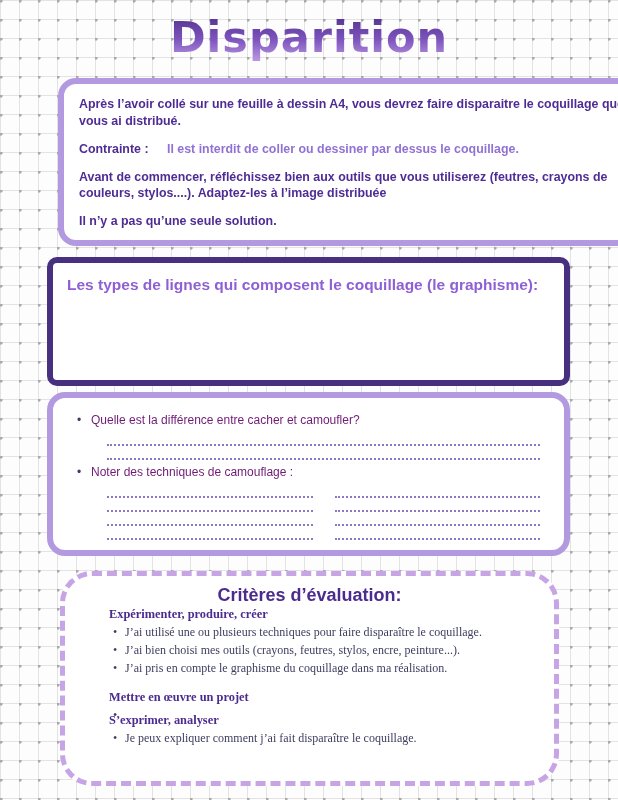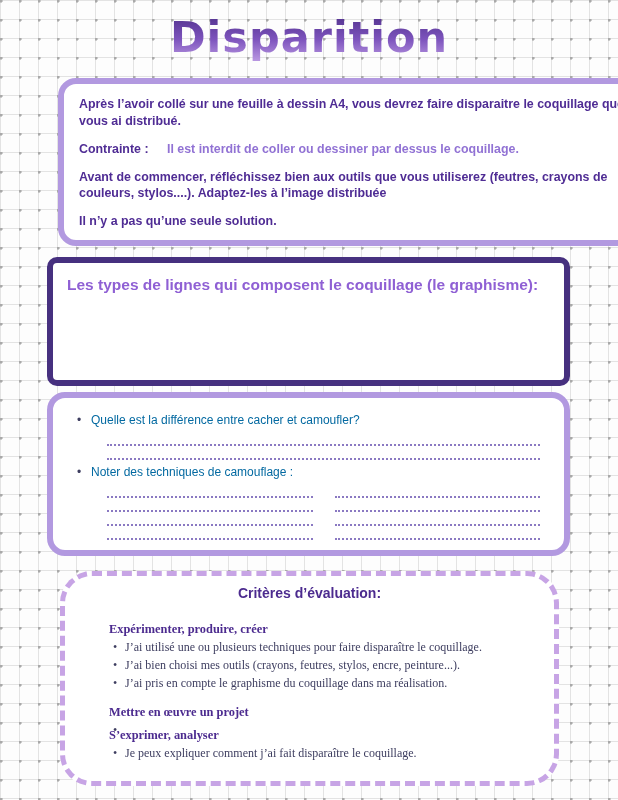--- a/index.html
+++ b/index.html
@@ -38,31 +38,31 @@
   .intro{left:58px;top:78px;width:602px;height:168px;padding:12px 14px 10px 15px;}
   .intro p{margin:0 0 11px;color:#4f2c94;font-weight:700;font-size:12.4px;line-height:1.36;}
   .intro p.tight{margin:0;}
   .intro .lite{color:#9172d4;padding-left:15px;}
 
   
   .linesbox{left:47px;top:257px;width:523px;height:129px;padding:12px 14px;}
   .linesbox h2{margin:0;color:#8f60d4;font-weight:700;font-size:15.5px;line-height:1.3;}
 
   
-  .questions{left:47px;top:392px;width:523px;height:164px;padding:12px 12px 8px 18px;color:#0369a1;font-size:12px;}
+  .questions{left:47px;top:392px;width:523px;height:164px;padding:12px 12px 8px 18px;color:#701a75;font-size:12px;}
   .q{position:relative;padding-left:20px;line-height:1.4;margin:2px 0 3px;}
   .q::before{content:"•";position:absolute;left:6px;top:0;color:#3d3d5f;}
   .alines{margin:0 12px 4px 36px;}
   .dotline{height:12px;border-bottom:2px dotted #8a79c2;}
   .cols{display:flex;gap:22px;margin:2px 12px 0 36px;}
   .col{flex:1;}
 
   
   .criteria{left:60px;top:571px;width:499px;height:215px;padding:9px 20px 8px 20px;color:#3d3d5f;font-size:12px;}
-  .crit-title{margin:0 0 20px;text-align:center;color:#4c2b8f;font-weight:700;font-size:14px;}
+  .crit-title{margin:0 0 0;text-align:center;color:#4c2b8f;font-weight:700;font-size:18px;}
   .crit-sec{padding-left:24px;font-family:Liberation Serif, serif;}
   .crit-sec h3{margin:0 0 1px;color:#4c2b8f;font-weight:700;font-size:12.4px;line-height:1.35;}
   .crit-sec.s2{margin-top:13px;}
   .crit-sec.s3{margin-top:6px;}
   .ci{position:relative;padding-left:16px;line-height:1.38;margin:0 0 1.5px;}
   .ci::before{content:"•";position:absolute;left:4px;top:0;color:#3d3d5f;}
 </style>
 </head>
 <body>
 

